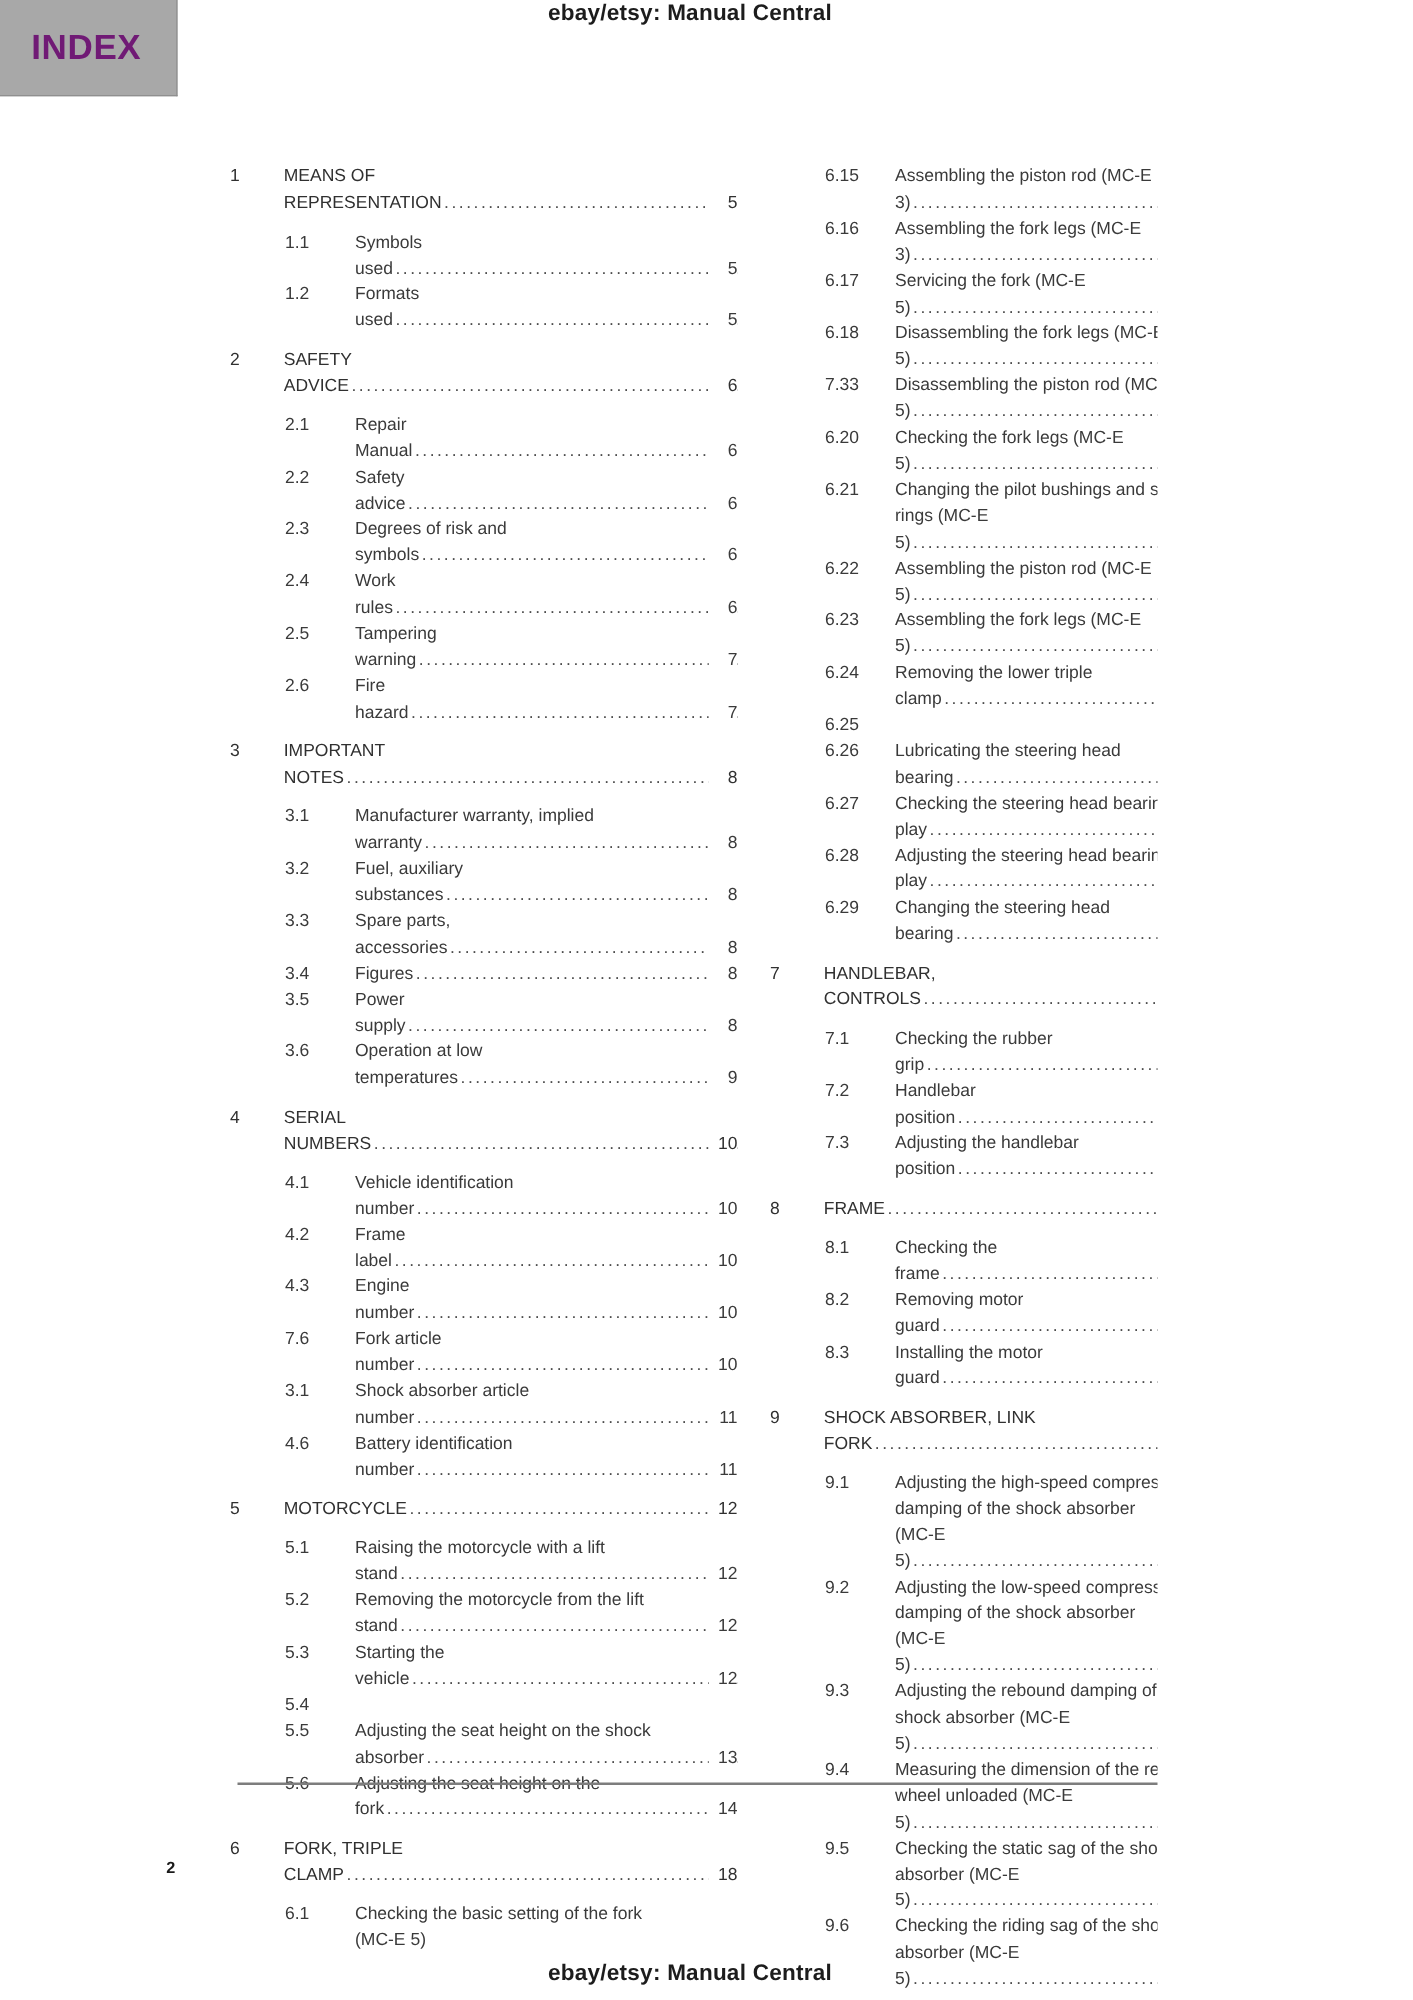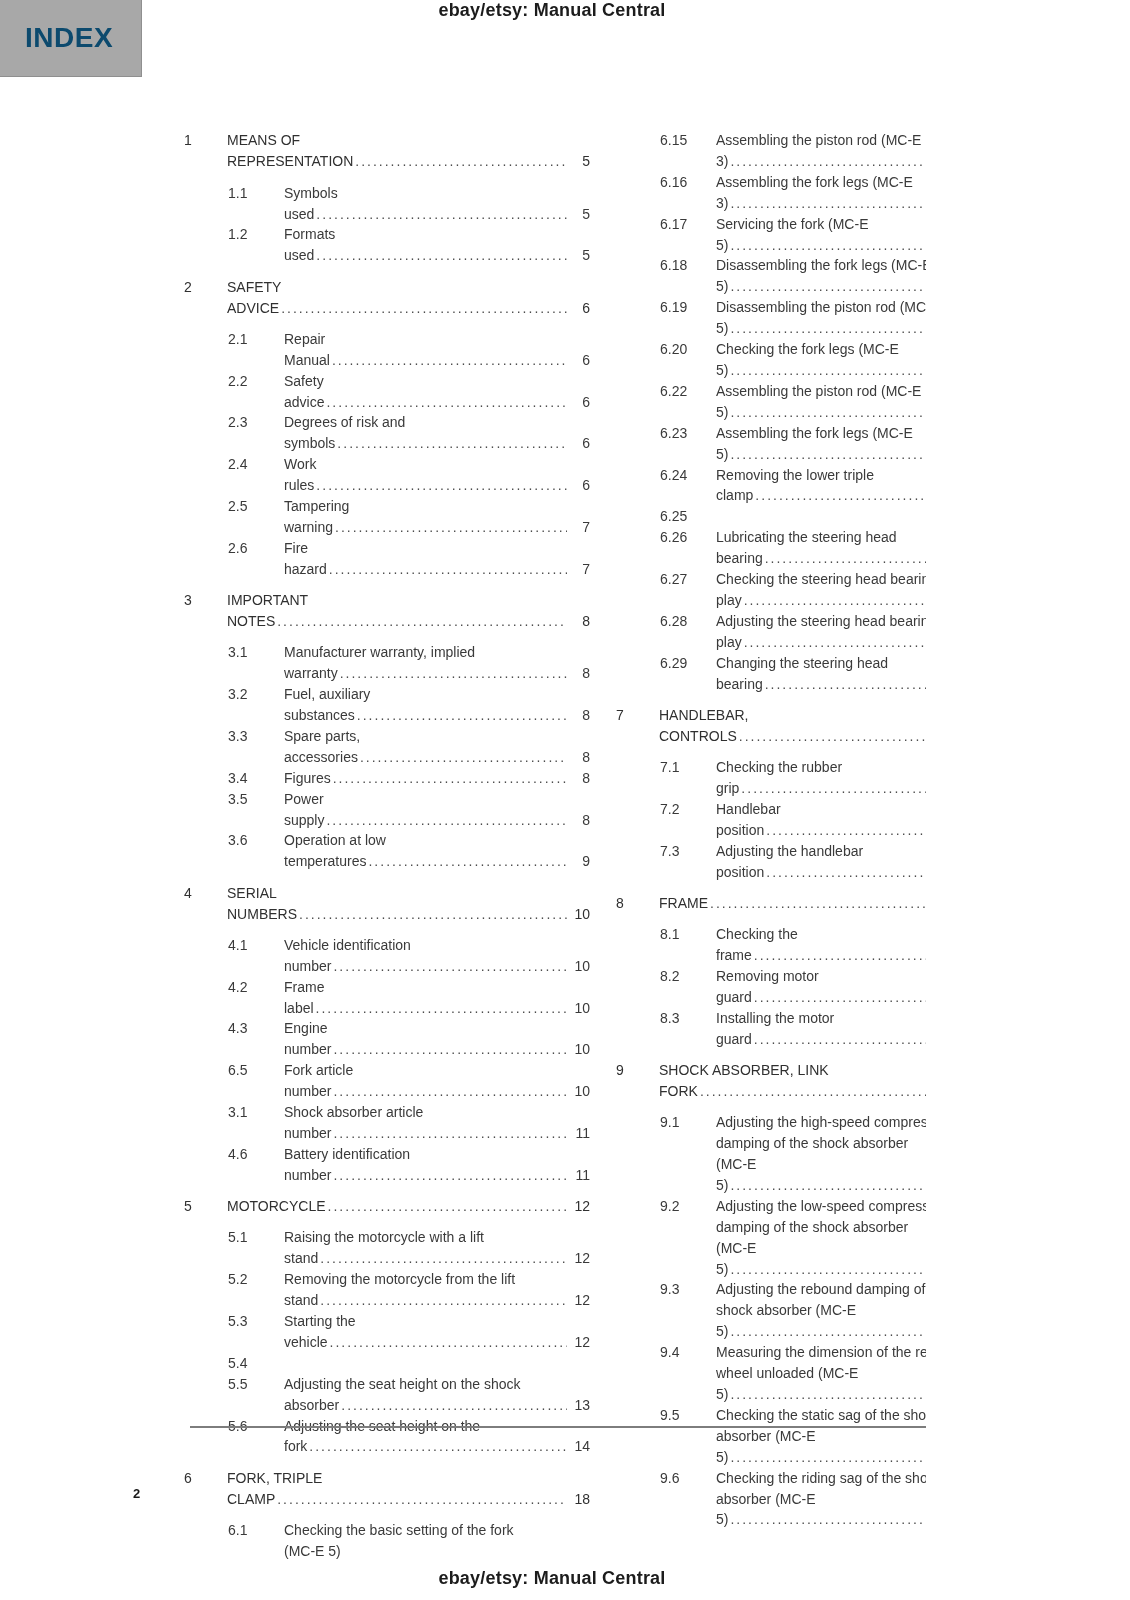--- a/index.html
+++ b/index.html
@@ -33,21 +33,21 @@
     border-right: 1px solid #8f8f8f;
     border-bottom: 1px solid #8f8f8f;
     box-sizing: border-box;
   }
   .index-box .index-label {
     position: absolute;
     left: 25px;
     top: 22px;
     font-size: 28px;
     font-weight: bold;
-    color: #0c4a6e;
+    color: #701a75;
     letter-spacing: 0.5px;
   }
   .toc-col {
     position: absolute;
     width: 406px;
     font-size: 14px;
     line-height: 20.9px;
   }
   .toc-col.left  { left: 184px; top: 120px; }
   .toc-col.right { left: 616px; top: 130px; }
@@ -199,21 +199,21 @@
       </div>
       <div class="entry sub">
         <span class="num">4.2</span>
         <span class="body"><span class="title">Frame label</span><span class="leader"></span><span class="page-num">10</span></span>
       </div>
       <div class="entry sub">
         <span class="num">4.3</span>
         <span class="body"><span class="title">Engine number</span><span class="leader"></span><span class="page-num">10</span></span>
       </div>
       <div class="entry sub">
-        <span class="num">6.5</span>
+        <span class="num">7.6</span>
         <span class="body"><span class="title">Fork article number</span><span class="leader"></span><span class="page-num">10</span></span>
       </div>
       <div class="entry sub">
         <span class="num">3.1</span>
         <span class="body"><span class="title">Shock absorber article number</span><span class="leader"></span><span class="page-num">11</span></span>
       </div>
       <div class="entry sub">
         <span class="num">4.6</span>
         <span class="body"><span class="title">Battery identification number</span><span class="leader"></span><span class="page-num">11</span></span>
       </div>
@@ -268,26 +268,31 @@
       </div>
       <div class="entry sub">
         <span class="num">6.17</span>
         <span class="body"><span class="title">Servicing the fork (MC-E 5)</span><span class="leader"></span><span class="page-num">40</span></span>
       </div>
       <div class="entry sub">
         <span class="num">6.18</span>
         <span class="body"><span class="title">Disassembling the fork legs (MC-E 5)</span><span class="leader"></span><span class="page-num">41</span></span>
       </div>
       <div class="entry sub">
-        <span class="num">6.19</span>
+        <span class="num">7.33</span>
         <span class="body"><span class="title">Disassembling the piston rod (MC-E 5)</span><span class="leader"></span><span class="page-num">19</span></span>
       </div>
       <div class="entry sub">
         <span class="num">6.20</span>
         <span class="body"><span class="title">Checking the fork legs (MC-E 5)</span><span class="leader"></span><span class="page-num">47</span></span>
+      </div>
+      <div class="entry sub">
+        <span class="num">6.21</span>
+        <span class="body"><span class="title">Changing the pilot bushings and seal
+rings (MC-E 5)</span><span class="leader"></span><span class="page-num">49</span></span>
       </div>
       <div class="entry sub">
         <span class="num">6.22</span>
         <span class="body"><span class="title">Assembling the piston rod (MC-E 5)</span><span class="leader"></span><span class="page-num">51</span></span>
       </div>
       <div class="entry sub">
         <span class="num">6.23</span>
         <span class="body"><span class="title">Assembling the fork legs (MC-E 5)</span><span class="leader"></span><span class="page-num">53</span></span>
       </div>
       <div class="entry sub">

